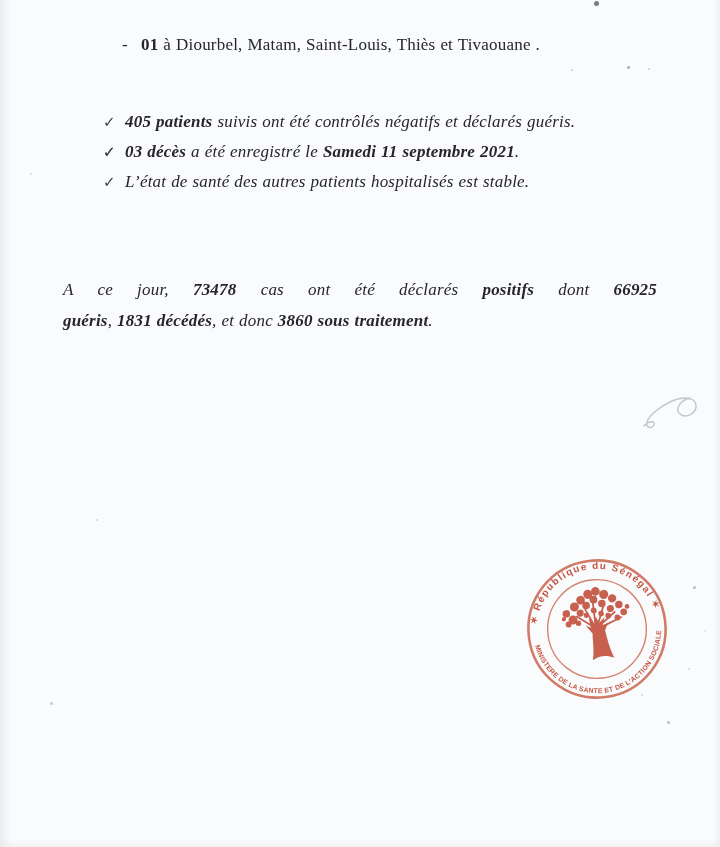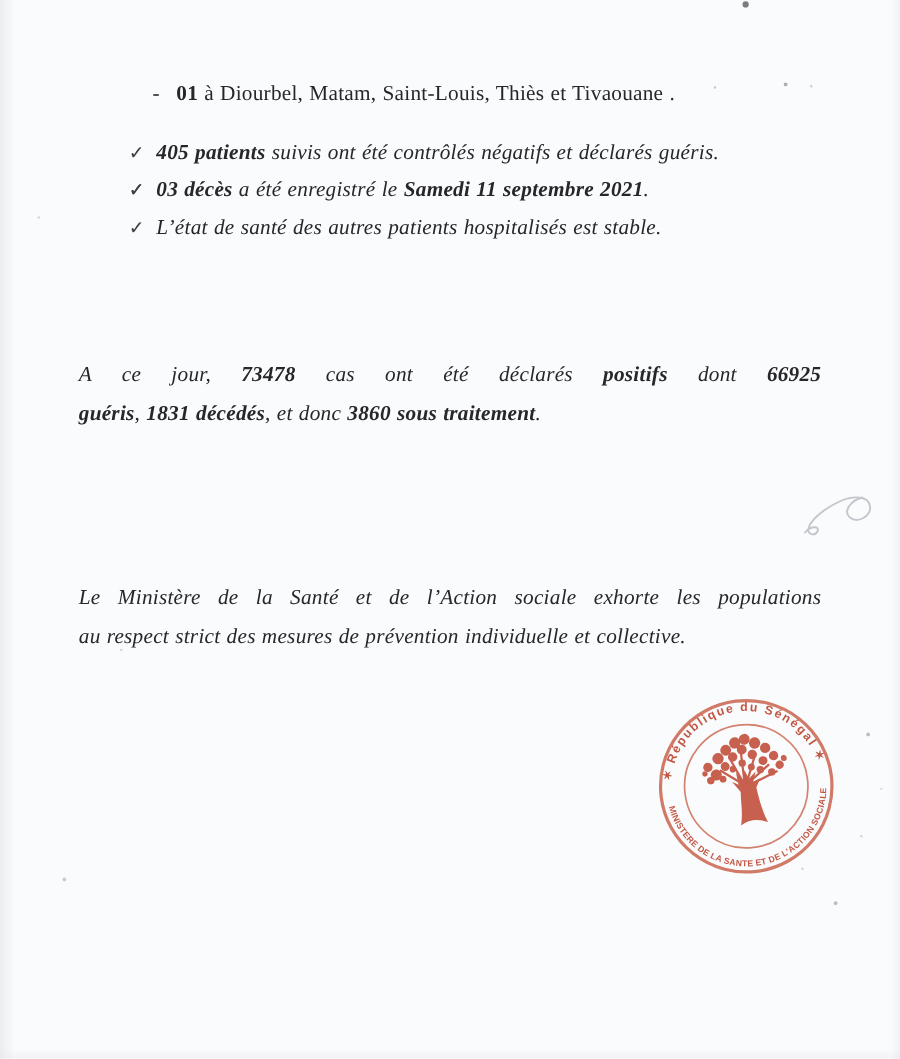--- a/index.html
+++ b/index.html
@@ -17,30 +17,30 @@
   .edge-right{position:absolute;right:0;top:0;bottom:0;width:7px;
     background:linear-gradient(270deg, rgba(226,228,232,0.45), rgba(250,251,252,0));}
   .edge-bottom{position:absolute;left:0;right:0;bottom:0;height:8px;
     background:linear-gradient(0deg, rgba(228,230,234,0.4), rgba(250,251,252,0));}
 
   .txt{font-size:17px;letter-spacing:.2px;word-spacing:.5px;}
   .b, .seg .b{font-weight:700;}
   .line{display:block;font-style:italic;}
   .just{text-align:justify;text-align-last:justify;}
 
-  .dash-line{position:absolute;left:122px;top:63px;line-height:24px;white-space:nowrap;}
+  .dash-line{position:absolute;left:122px;top:33px;line-height:24px;white-space:nowrap;}
   .dash{display:inline-block;width:19px;}
 
   .checklist{position:absolute;left:103px;top:107px;width:555px;}
   .check-item{position:relative;padding-left:22px;line-height:30px;}
   .check{position:absolute;left:0;top:0;font-size:15px;color:#3e4046;
     font-family:"DejaVu Sans", sans-serif;}
 
   .para{position:absolute;left:63px;width:594px;margin:0;line-height:31px;}
-  .p1{top:284px;}
+  .p1{top:274px;}
   .p2{top:374px;}
   .p3{top:462px;}
 
   .stamp{position:absolute;left:523px;top:555px;width:148px;height:148px;opacity:.9;}
   .stamp text{font-family:"Liberation Sans", sans-serif;font-weight:700;}
 
   .curl{position:absolute;left:636px;top:390px;width:74px;height:44px;}
 
   .speck{position:absolute;border-radius:50%;}
 </style>
@@ -81,24 +81,20 @@
   </div>
 
   <p class="para p1 txt">
     <span class="line just"><span>A ce jour, </span><span class="b">73478</span><span> cas ont été déclarés </span><span class="b">positifs</span><span> dont </span><span class="b">66925</span></span>
     <span class="line"><span class="b">guéris</span><span>, </span><span class="b">1831 décédés</span><span>, et donc </span><span class="b">3860 sous traitement</span><span>.</span></span>
   </p>
 
   <p class="para p2 txt">
   </p>
 
-  <p class="para p3 txt">
-    <span class="line just"><span>Le Ministère de la Santé et de l’Action sociale exhorte les populations</span></span>
-    <span class="line"><span>au respect strict des mesures de prévention individuelle et collective.</span></span>
-  </p>
 
   <svg class="curl" viewBox="0 0 74 44">
     <path d="M 8 36 C 13 30 20 31 18 35 C 16 39 9 38 11 32 C 13 25 25 16 36 11 C 47 6 59 7 60 15 C 61 23 50 29 44 24 C 38 19 45 10 54 8" fill="none" stroke="#b8bcc4" stroke-width="1.5" stroke-linecap="round" opacity="0.85"></path>
   </svg>
 
   <svg class="stamp" viewBox="0 0 150 150">
     <g transform="rotate(-7 75 75)">
       <circle cx="75" cy="75" r="69.5" fill="none" stroke="#c4543a" stroke-width="2.6" opacity="0.85"></circle>
       <circle cx="75" cy="75" r="50" fill="none" stroke="#c4543a" stroke-width="1.4" opacity="0.8"></circle>
       <path id="arcTop" d="M 14 75 A 61 61 0 0 1 136 75" fill="none"></path>

